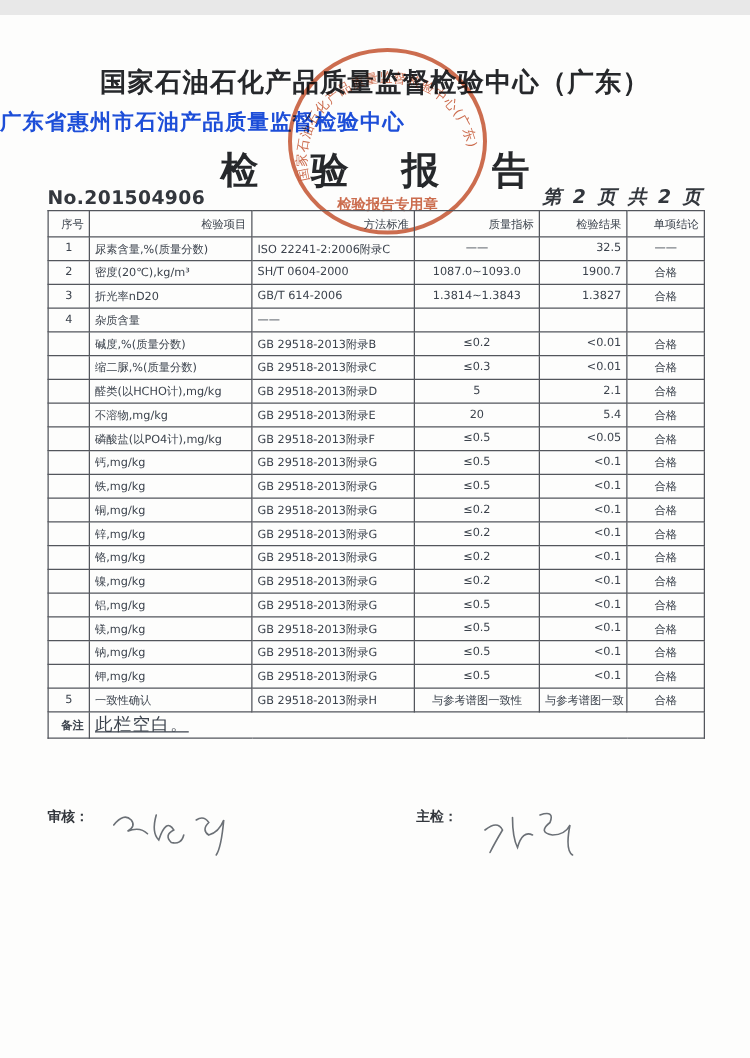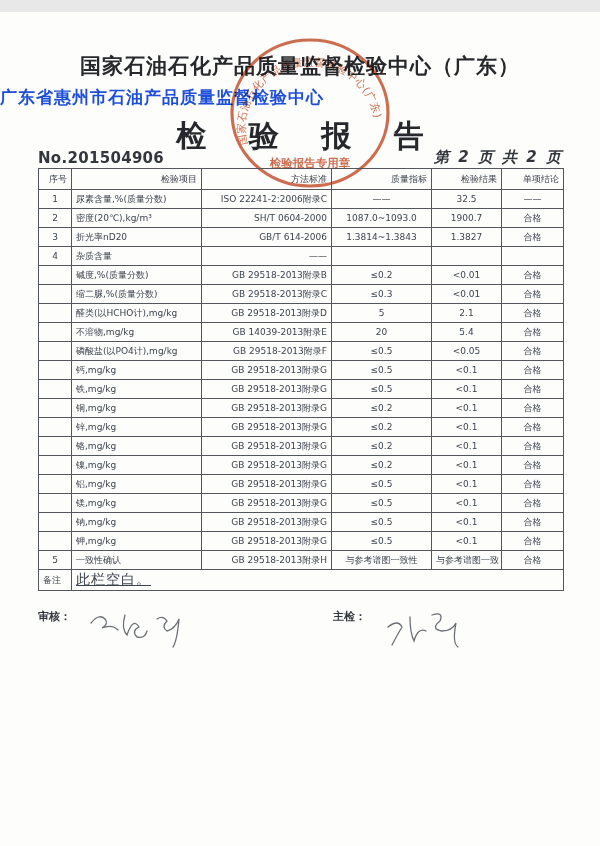--- a/index.html
+++ b/index.html
@@ -39,28 +39,28 @@
     border-collapse:collapse; table-layout:fixed;
     font-size:9px; color:#3c434d;
   }
   table.results th, table.results td {
     border:1px solid #53565c; padding:1px 4px; height:19px;
     overflow:hidden; white-space:nowrap;
   }
   table.results th { font-weight:normal; text-align:right; height:21px; }
   .col-no       { width:33px;  text-align:center; }
   .col-item     { width:130px; text-align:left; }
-  .col-method   { width:130px; text-align:right; }
+  .col-method   { width:130px; text-align:left; }
   .col-spec     { width:100px; text-align:center; }
-  .col-result   { width:70px;  text-align:center; }
+  .col-result   { width:70px;  text-align:right; }
   .col-conclusion { width:62px; text-align:center; }
-  td.remark-label { text-align:left; }
+  td.remark-label { text-align:right;font-weight:bold; }
   td.remark-text  { text-align:left; font-size:14px; letter-spacing:1px;text-decoration:underline; }
   .sign-row {
-    position:absolute; top:595px; left:38px; right:37px;
+    position:absolute; top:632px; left:38px; right:37px;
     display:flex; align-items:flex-start; font-size:11px; font-weight:bold;
     color:#33373d;
   }
   .sig-label { padding-top:2px; }
   .sig-svg { margin-left:14px; }
   .sig-block-right { margin-left:118px; display:flex; }
 </style>
 </head>
 <body>
 
@@ -148,21 +148,21 @@
           <td class="col-no"></td>
           <td class="col-item">醛类(以HCHO计),mg/kg</td>
           <td class="col-method">GB 29518-2013附录D</td>
           <td class="col-spec">5</td>
           <td class="col-result">2.1</td>
           <td class="col-conclusion">合格</td>
         </tr>
         <tr>
           <td class="col-no"></td>
           <td class="col-item">不溶物,mg/kg</td>
-          <td class="col-method">GB 14039-2013附录E</td>
+          <td class="col-method">GB 29518-2013附录E</td>
           <td class="col-spec">20</td>
           <td class="col-result">5.4</td>
           <td class="col-conclusion">合格</td>
         </tr>
         <tr>
           <td class="col-no"></td>
           <td class="col-item">磷酸盐(以PO4计),mg/kg</td>
           <td class="col-method">GB 29518-2013附录F</td>
           <td class="col-spec">≤0.5</td>
           <td class="col-result">&lt;0.05</td>

